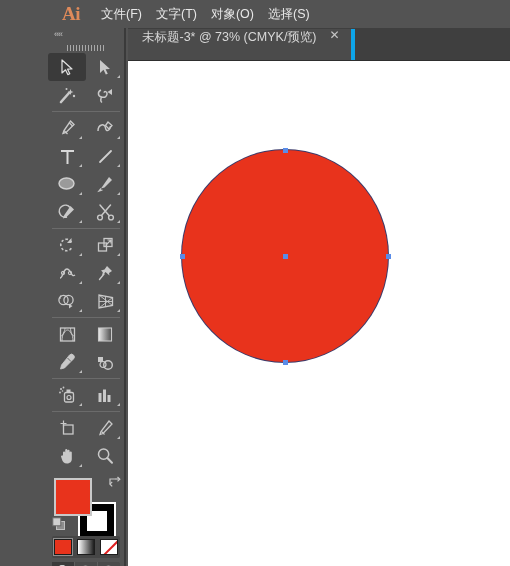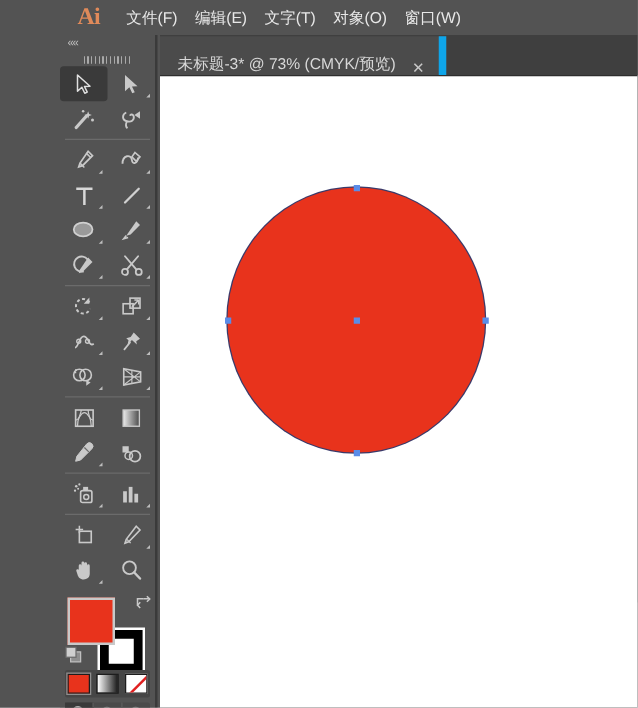--- a/index.html
+++ b/index.html
@@ -55,23 +55,23 @@
     position: absolute;
     left: 80px; top: 28px;
     width: 430px; height: 32px;
     background: #3f3f3f;
   }
   #doc-tab {
     position: absolute;
     left: 0; top: 1px;
     height: 31px;
     background: #4b4b4b;
-    border-right: 6px solid #0ea5e9;
-    display: flex;
-    align-items: flex-end;
+    border-right: 4px solid #0ea5e9;
+    display: flex;
+    align-items: flex-start;
     padding: 0 0 0 14px;
     box-sizing: border-box;
   }
   #doc-tab-title {
     color: #d8d8d8;
     font-size: 12.5px;
     white-space: nowrap;
   }
   #doc-tab-close {
     color: #c8c8c8;
@@ -257,24 +257,23 @@
   }
 </style>
 </head>
 <body>
 
 <div id="app">
 
   <div id="menubar">
     <div id="ai-logo" style="color: rgb(224, 138, 90);">Ai</div>
     <div class="menu-item">文件(F)</div>
-    <div class="menu-item">编辑(E)</div>
     <div class="menu-item">文字(T)</div>
     <div class="menu-item">对象(O)</div>
-    <div class="menu-item">窗口(W)</div>
+    <div class="menu-item">选择(S)</div>
   </div>
 
   <div id="tabbar">
     <div id="doc-tab" style="width: auto;">
       <span id="doc-tab-title">未标题-3* @ 73% (CMYK/预览)</span>
       <span id="doc-tab-close">✕</span>
     </div>
   </div>
 
   <div id="toolpanel">

